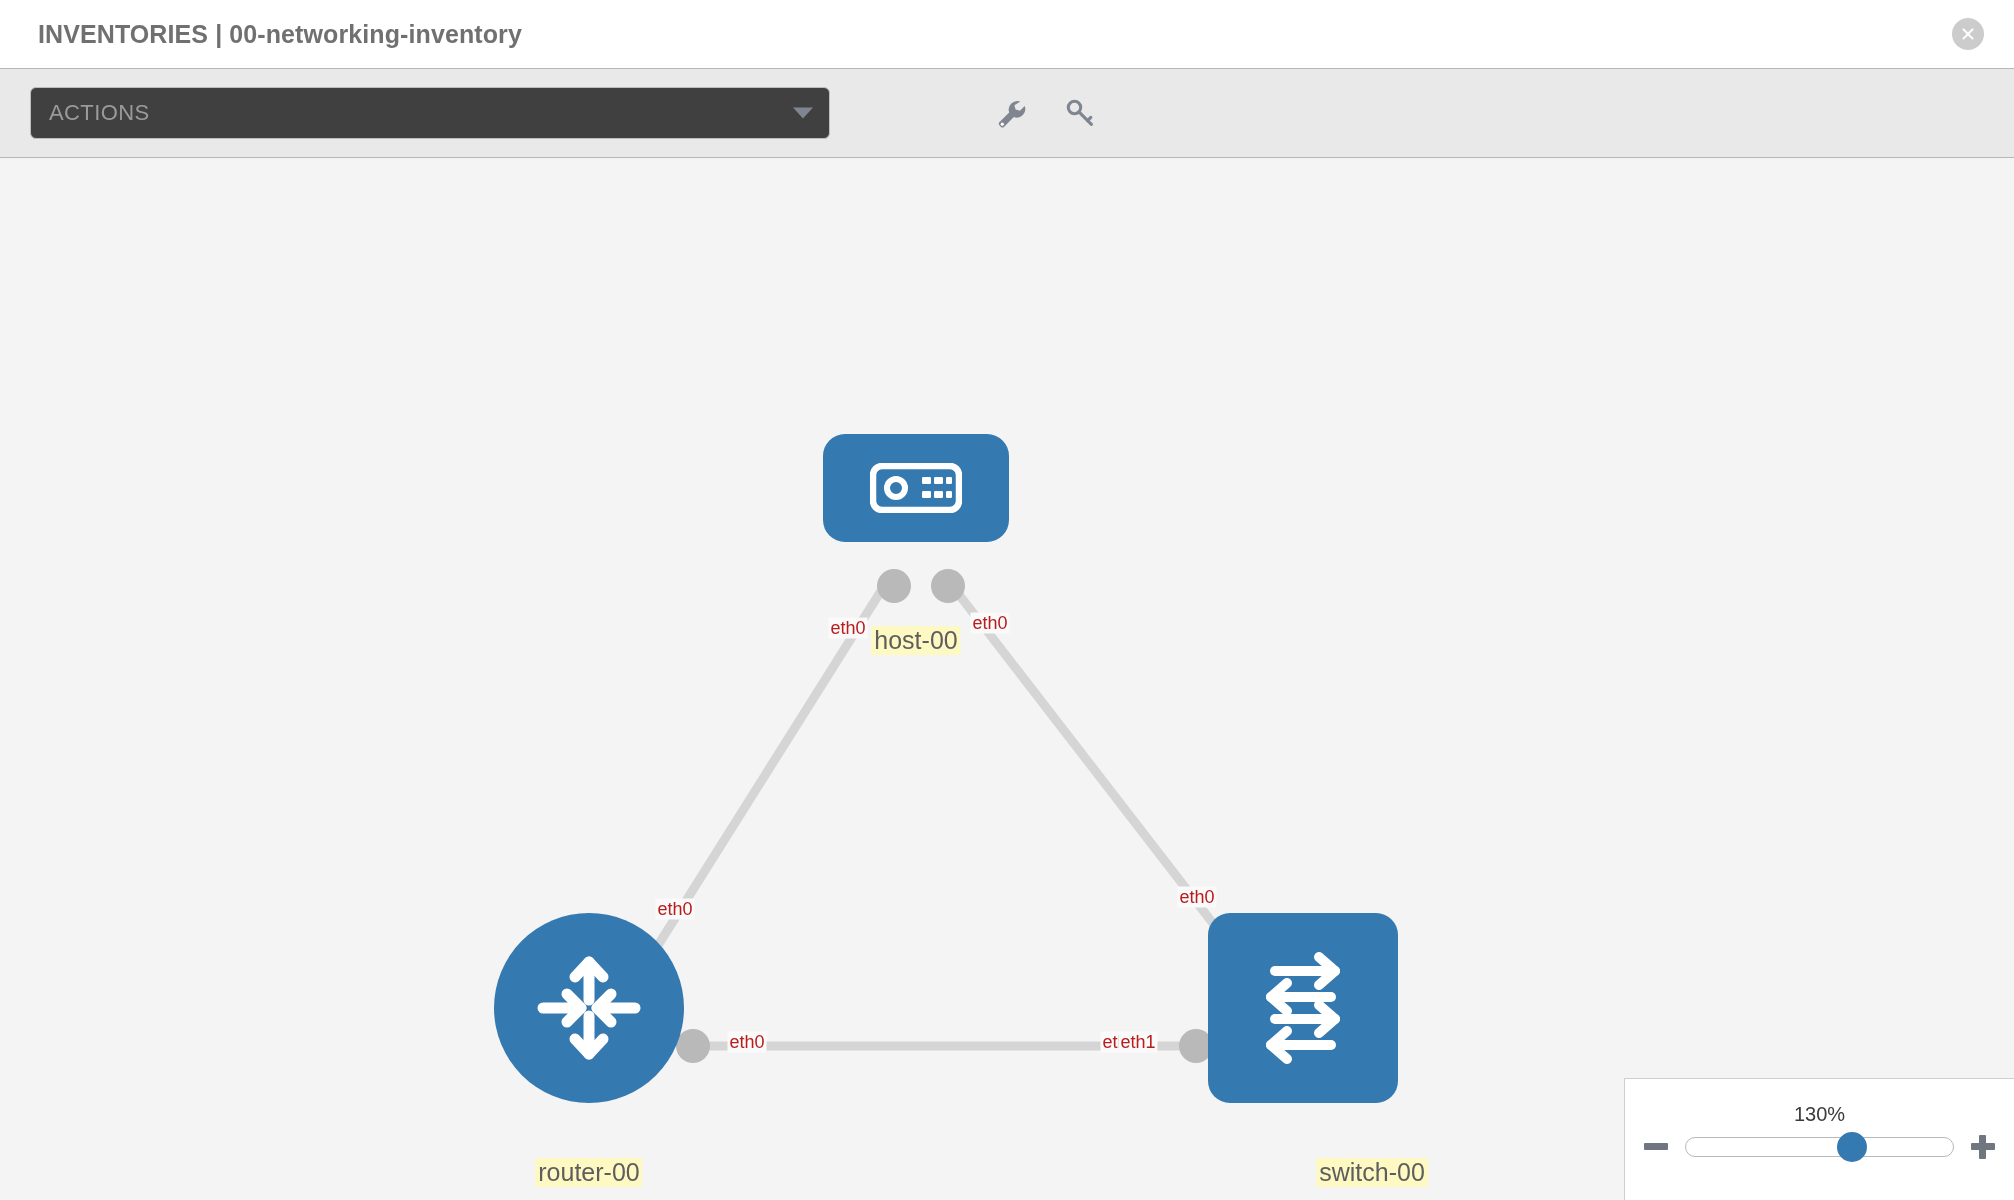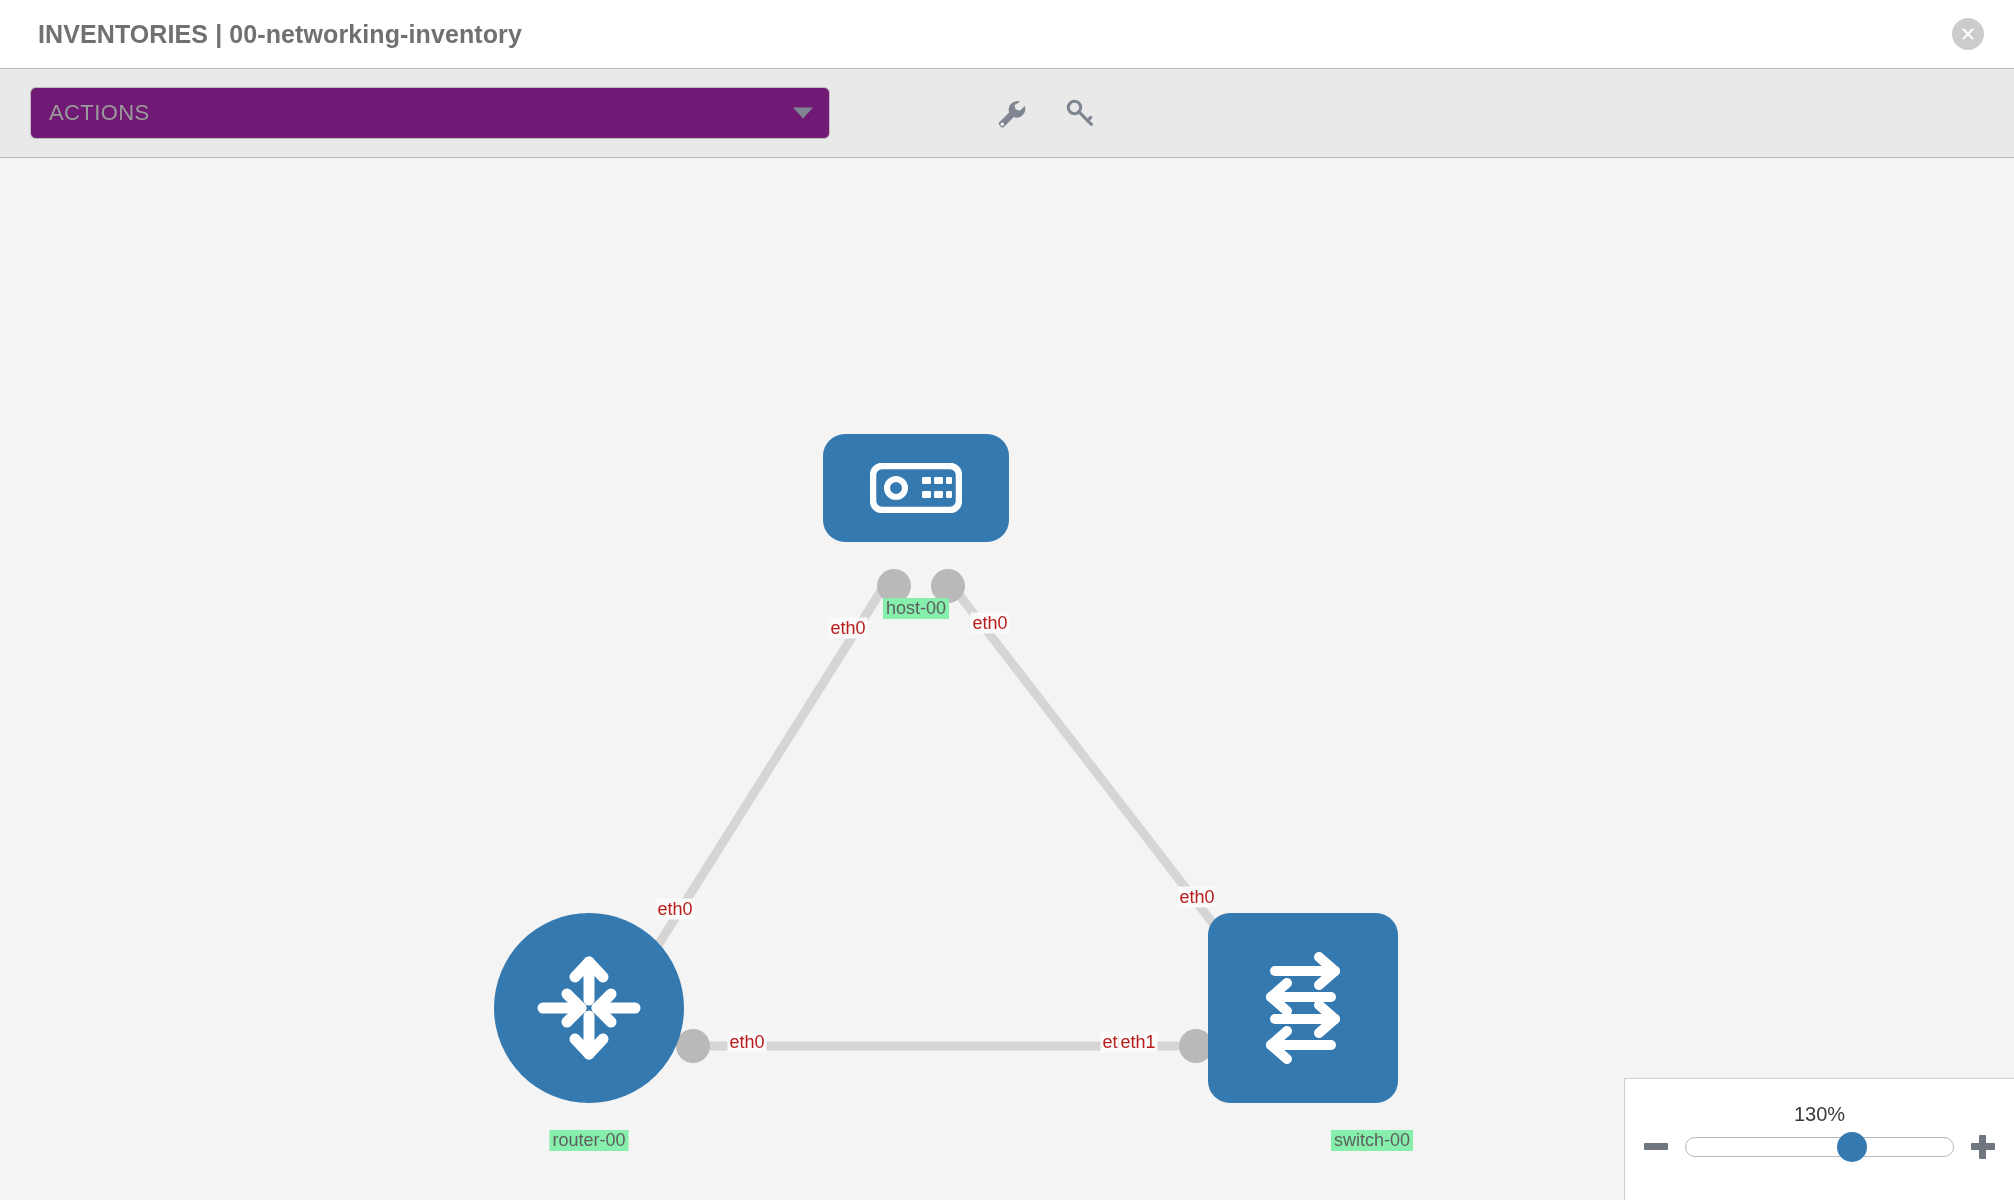--- a/index.html
+++ b/index.html
@@ -67,21 +67,21 @@
     box-sizing: border-box;
     display: flex;
     align-items: center;
     padding: 0 30px;
     position: relative;
   }
   .select-box {
     position: relative;
     height: 52px;
     box-sizing: border-box;
-    background: #701a75;
+    background: #404040;
     border: 1px solid #bdbdbd;
     border-radius: 6px;
     display: flex;
     align-items: center;
     padding: 0 44px 0 18px;
     cursor: pointer;
   }
   .select-box .sel-text {
     font-size: 22px;
     color: #9a9a9a;
@@ -145,26 +145,27 @@
     justify-content: center;
     cursor: pointer;
   }
   .node.rounded-rect { border-radius: 22px; }
   .node.circle { border-radius: 50%; }
   .node svg { display: block; }
 
   .node-label {
     position: absolute;
     transform: translateX(-50%);
-    font-size: 18px;
+    font-size: 25px;
     color: #5e5e5e;
-    background: #86efac;
+    background: #fef9c3;
     padding: 0 3px;
     white-space: nowrap;
     pointer-events: none;
+    margin-top: 28px;
   }
   .iface-label {
     position: absolute;
     transform: translate(-50%, -50%);
     font-size: 18px;
     color: #b91c1c;
     background: #fafafa;
     padding: 0 2px;
     white-space: nowrap;
     pointer-events: none;

